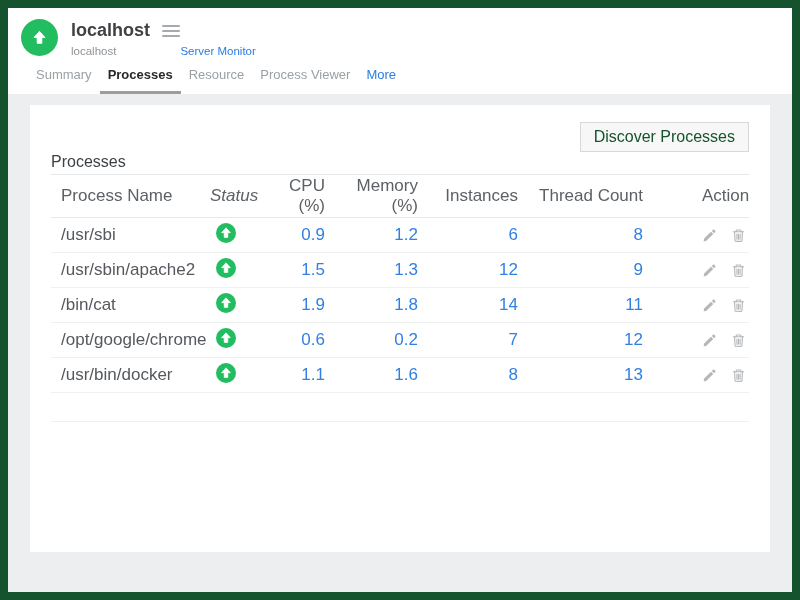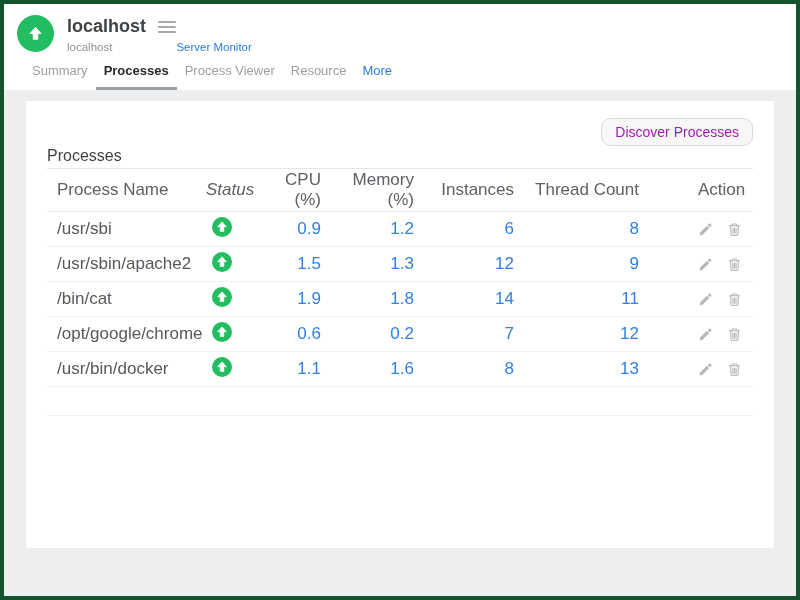--- a/index.html
+++ b/index.html
@@ -5,21 +5,21 @@
   :root{
     --status-green:#22bd61;
     --link-blue:#2a7de1;
     --value-blue:#3180e2;
     --bg-gray:#eceef0;
   }
   *{box-sizing:border-box;}
   html,body{margin:0;padding:0;background:#fff;}
   body{width:800px;height:600px;font-family:"Liberation Sans",sans-serif;}
   .frame{
-    width:800px;height:600px;border:4px solid #14532d;background:#fff;
+    width:800px;height:600px;border:8px solid #14532d;background:#fff;
     display:flex;flex-direction:column;overflow:hidden;
   }
   
   .app-header{flex:0 0 auto;background:#fff;}
   .header-main{display:flex;align-items:flex-start;padding:11px 16px 0 13px;}
   .avatar{
     width:37px;height:37px;border-radius:50%;background:var(--status-green);
     display:flex;align-items:center;justify-content:center;flex:0 0 auto;
   }
   .title-block{margin-left:13px;padding-top:1px;}
@@ -36,22 +36,22 @@
     font-size:13px;color:#9aa0a4;padding:4px 8px 9px;cursor:pointer;
     border-bottom:3px solid transparent;white-space:nowrap;
   }
   .tab.active{color:#27292b;font-weight:700;border-bottom-color:#9b9ea1;}
   .tab.more{color:var(--link-blue);}
   
   .content{flex:1;background:var(--bg-gray);padding:11px 22px 0;}
   .panel{background:#fff;height:447px;padding:17px 21px 0;}
   .panel-top{display:flex;justify-content:flex-end;}
   .discover-btn{
-    font-family:inherit;font-size:14px;color:#a21caf;background:#f7f7f7;
-    border:1px solid #d8d8d8;border-radius:10px;padding:5px 13px;cursor:pointer;
+    font-family:inherit;font-size:16px;color:#14532d;background:#f7f7f7;
+    border:1px solid #d8d8d8;border-radius:0;padding:5px 13px;cursor:pointer;
   }
   .section-title{
     font-size:16px;font-weight:500;color:#3f4245;margin:2px 0 0;line-height:16px;
     padding-bottom:4px;border-bottom:1px solid #e4e6e8;
   }
   
   table{width:100%;border-collapse:collapse;table-layout:fixed;font-size:17px;}
   th{
     font-weight:400;color:#5d6165;height:38px;vertical-align:middle;
     border-bottom:1px solid #e6e8ea;
@@ -94,22 +94,22 @@
         <div class="sub-line">
           <span class="sub-host">localhost</span>
           <a class="monitor-link">Server Monitor</a>
         </div>
       </div>
     </div>
 
     <div class="tabs">
       <span class="tab">Summary</span>
       <span class="tab active">Processes</span>
+      <span class="tab">Resource</span>
       <span class="tab">Process Viewer</span>
-      <span class="tab">Resource</span>
       <span class="tab more">More</span>
     </div>
   </div>
 
   <div class="content">
     <div class="panel">
 
       <div class="panel-top">
         <button class="discover-btn">Discover Processes</button>
       </div>

